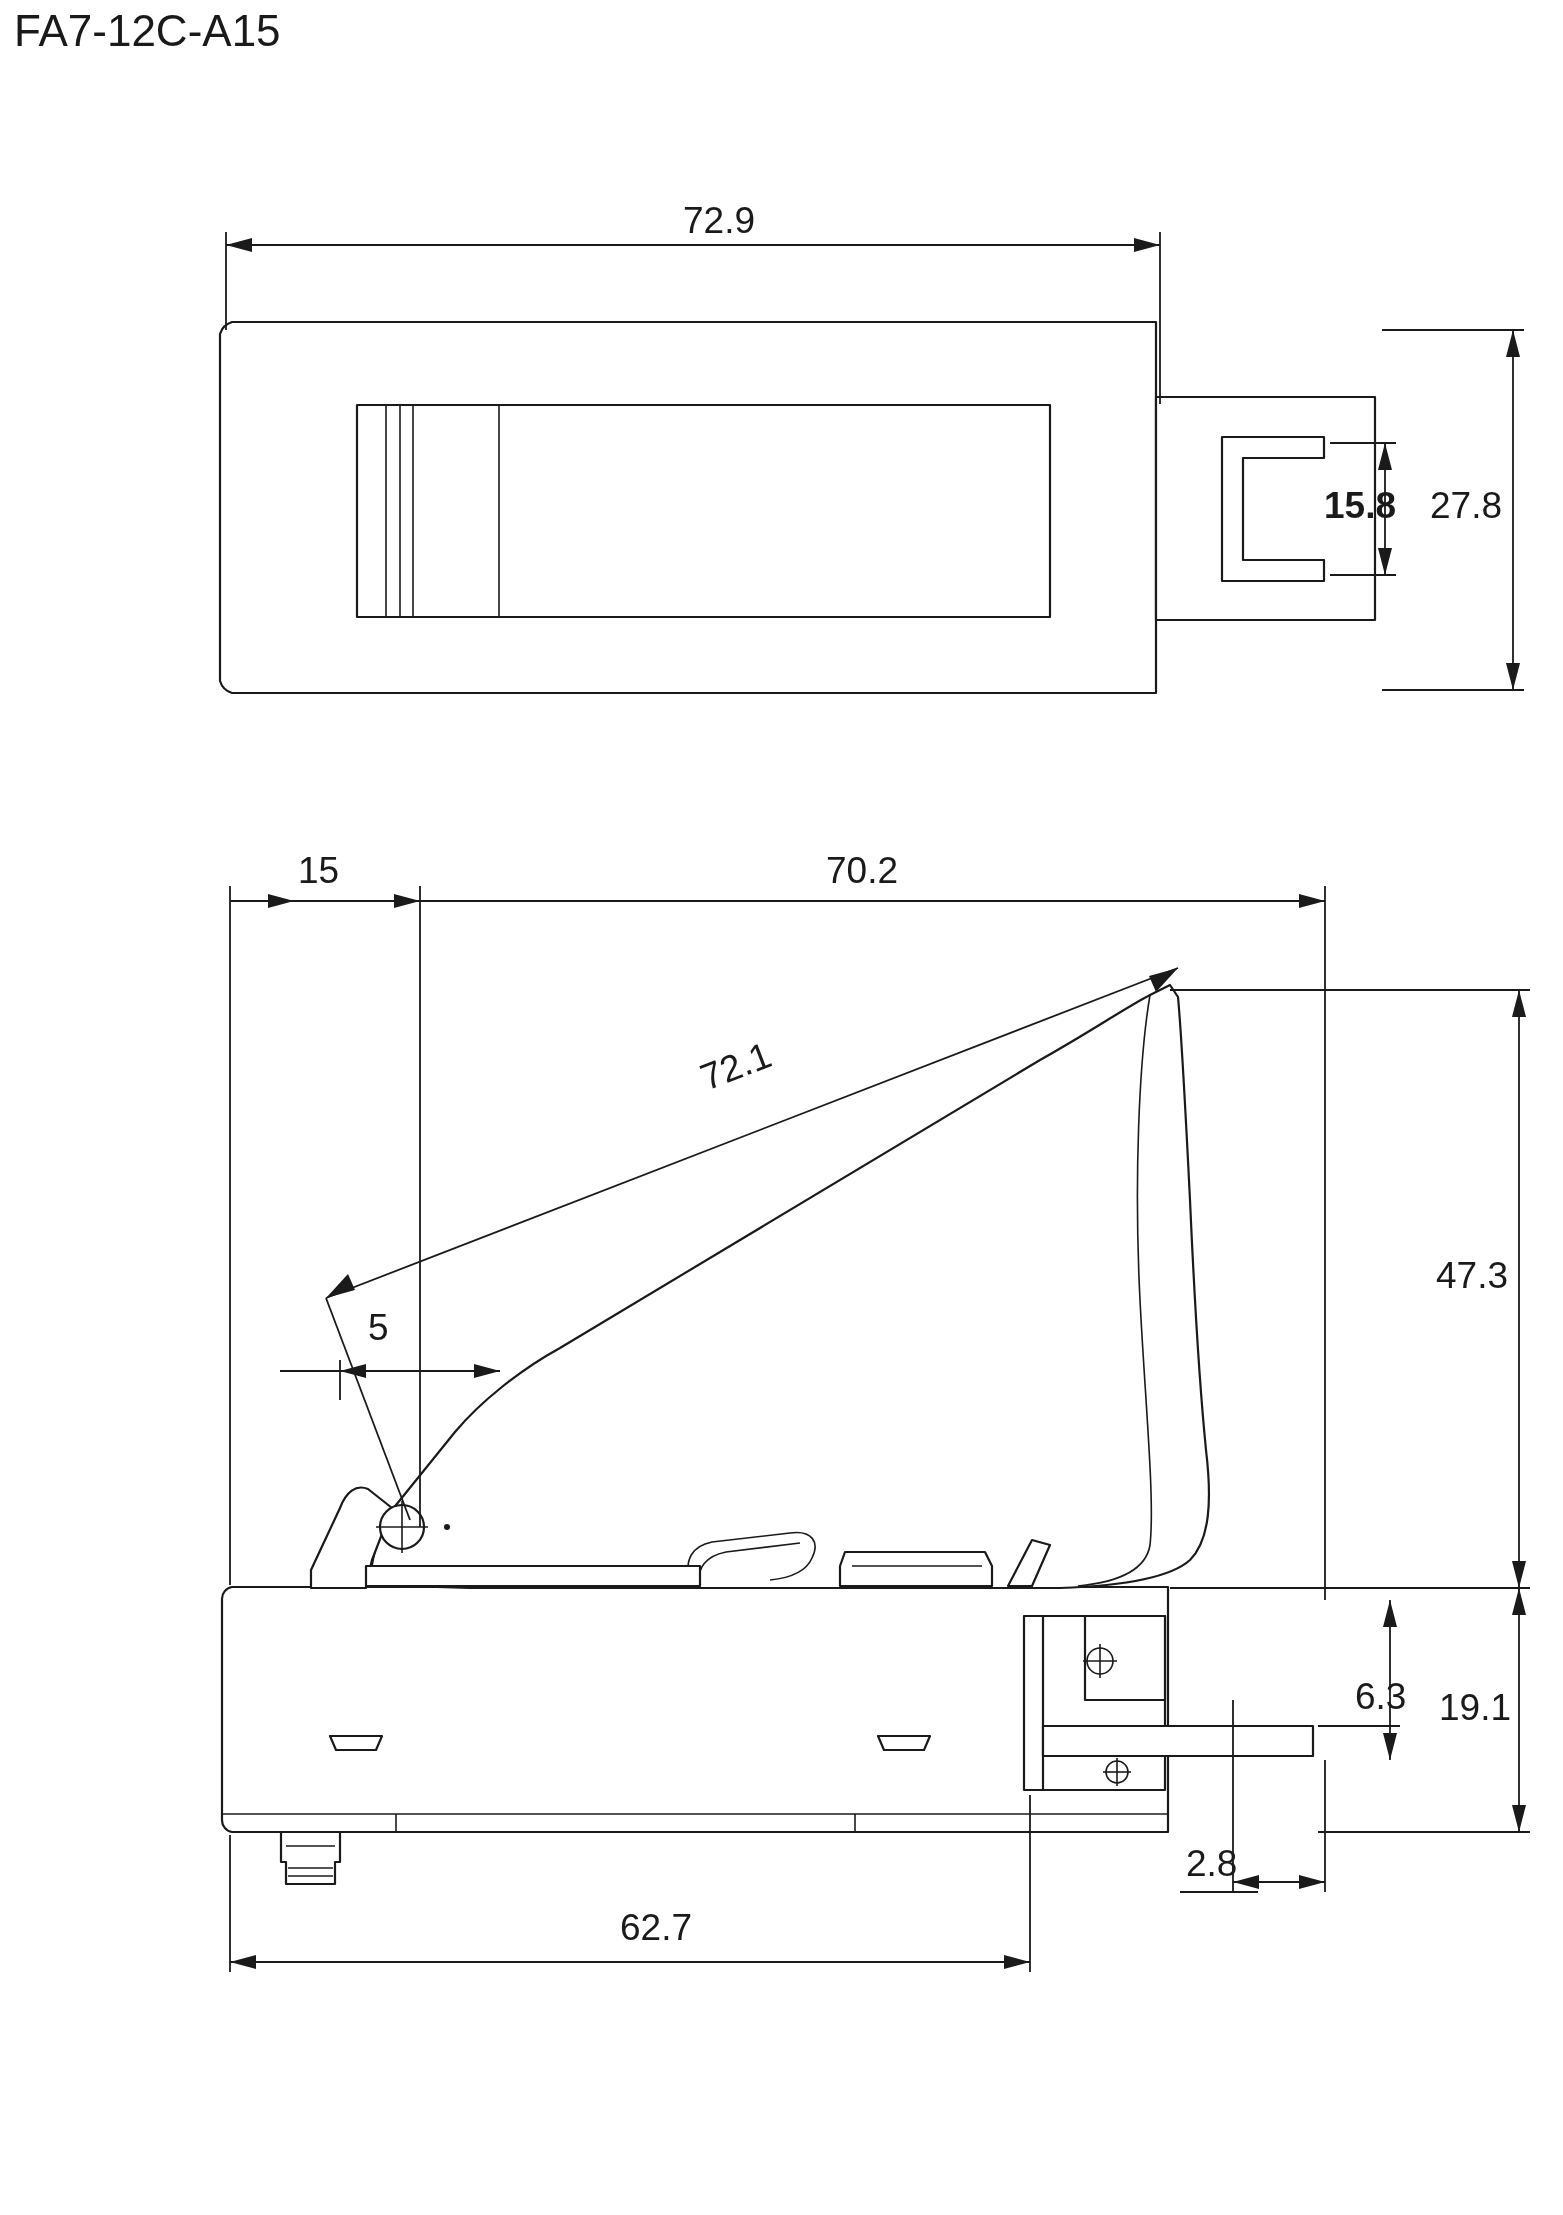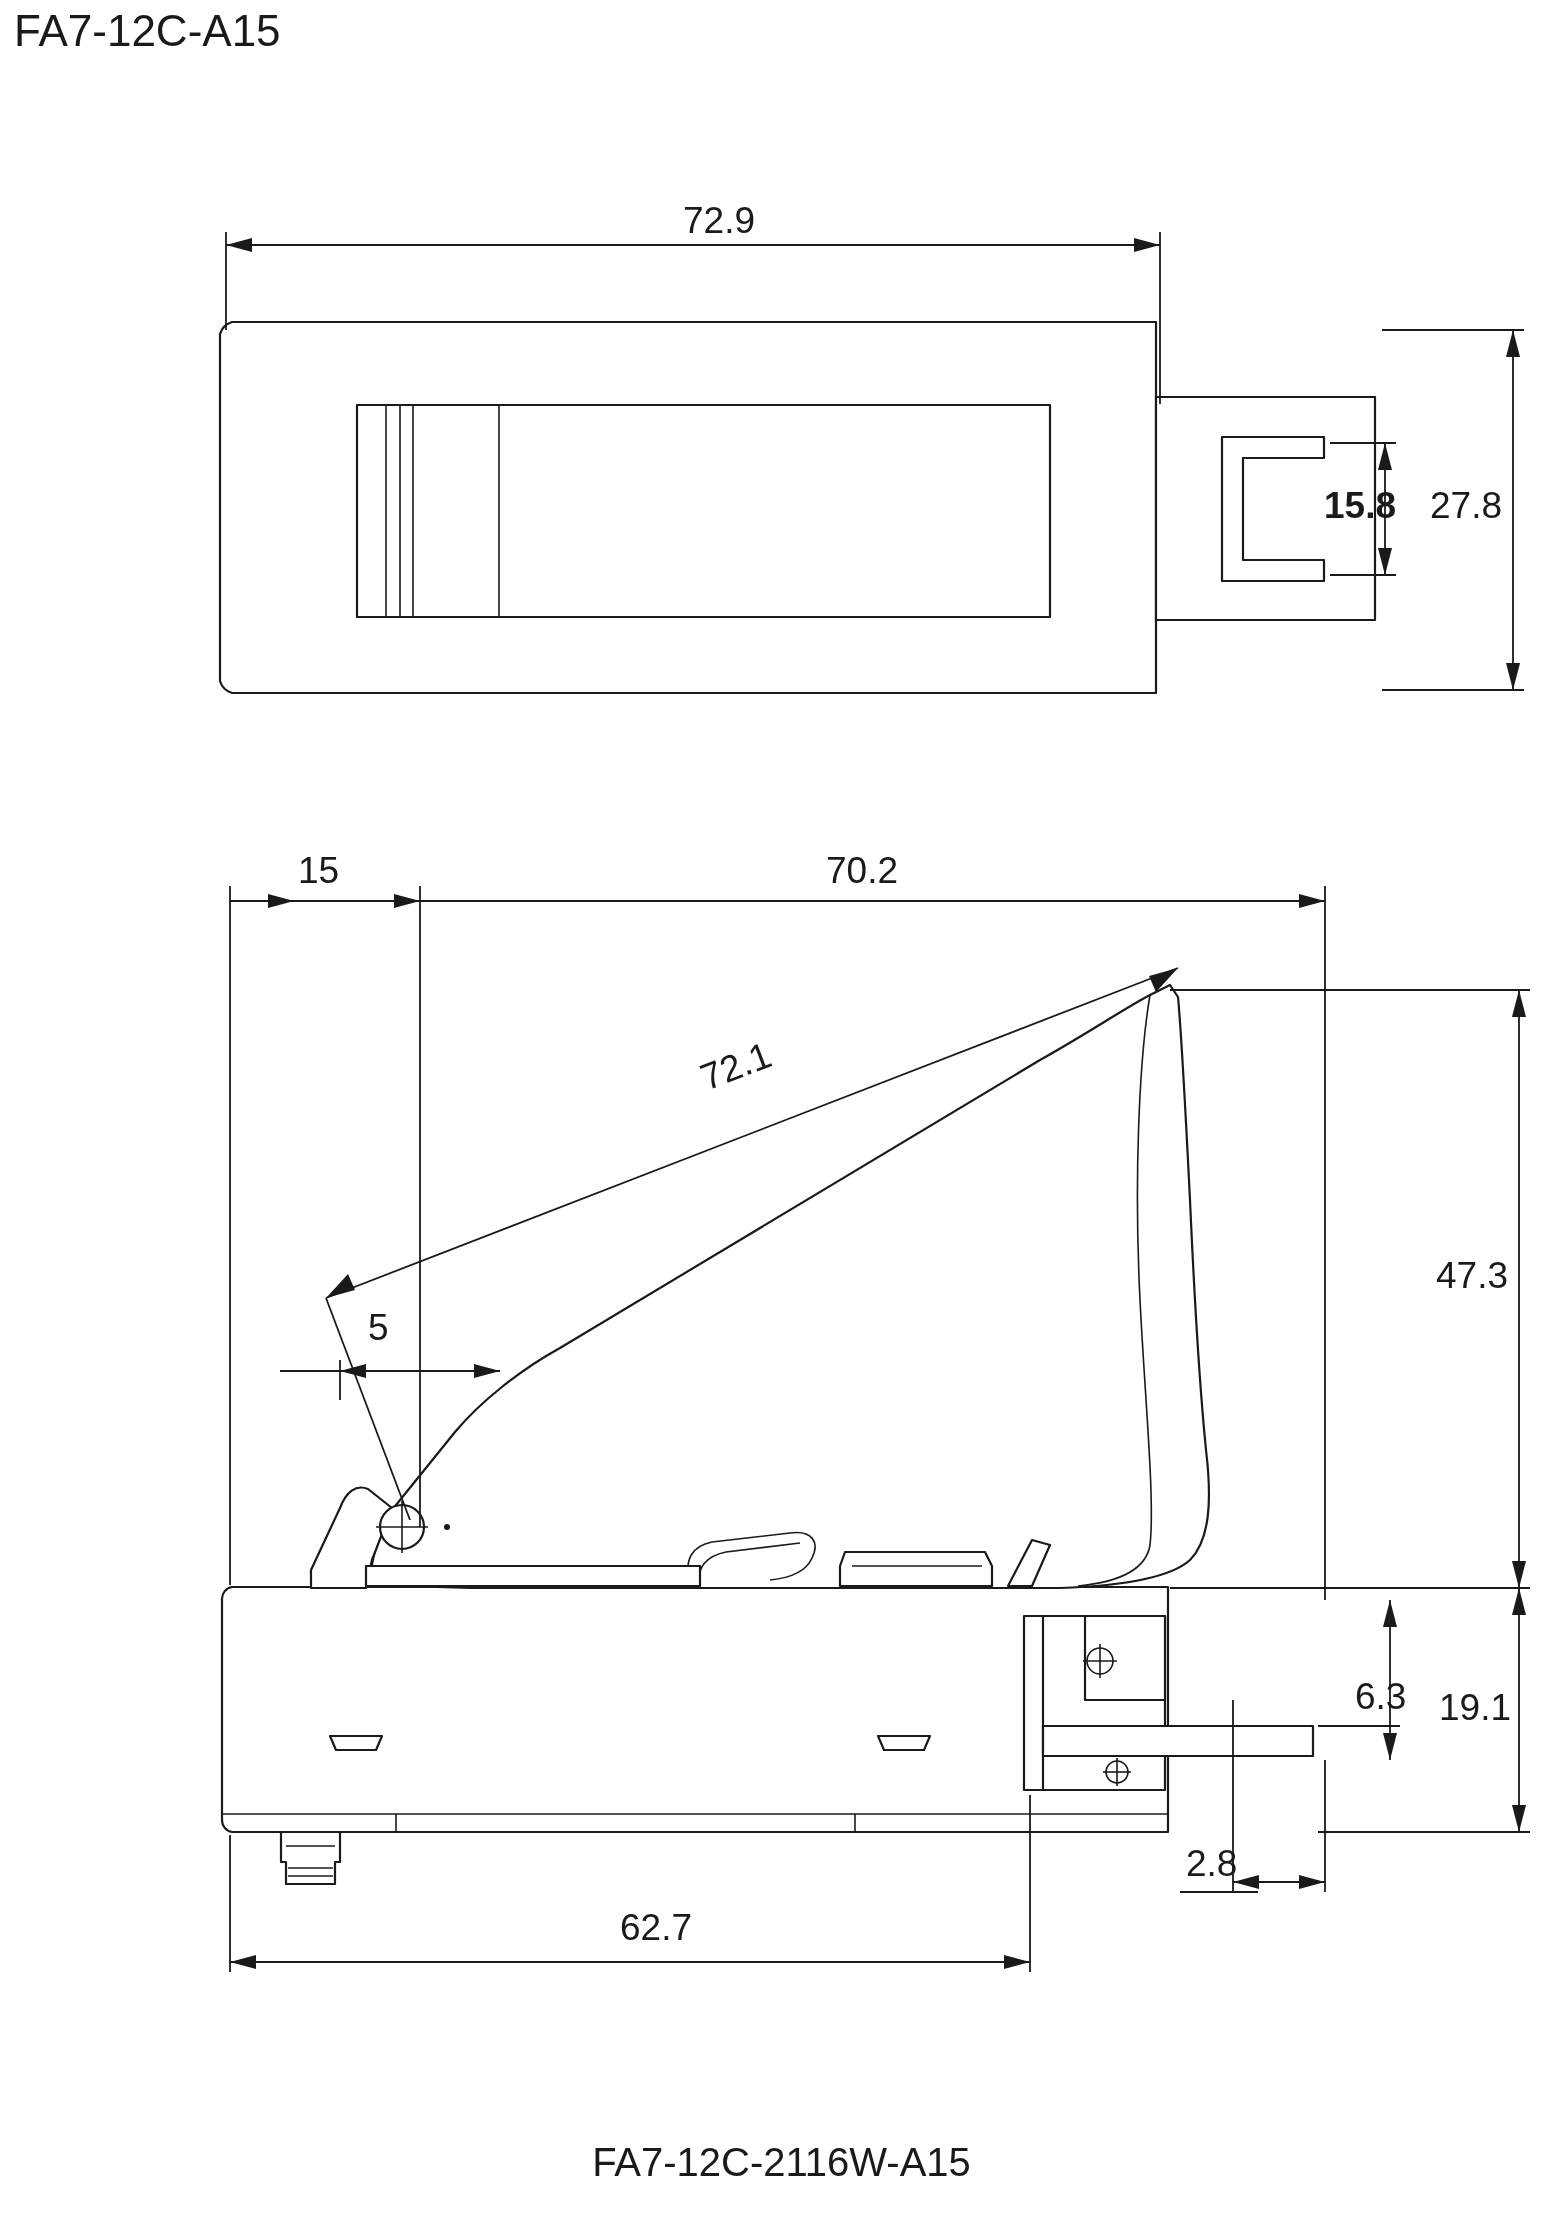--- a/index.html
+++ b/index.html
@@ -253,15 +253,14 @@
   <div class="dimlabel" style="left:298px; top:850px;">15</div>
   <div class="dimlabel" style="left:826px; top:850px;">70.2</div>
   <div class="dimlabel" style="left:695px; top:1060px; transform: rotate(-21deg); transform-origin: left top;">72.1</div>
   <div class="dimlabel" style="left:368px; top:1307px;">5</div>
   <div class="dimlabel" style="left:1436px; top:1255px;">47.3</div>
   <div class="dimlabel" style="left:1355px; top:1648px;margin-top:28px;">6.3</div>
   <div class="dimlabel" style="left:1439px; top:1687px;">19.1</div>
   <div class="dimlabel" style="left:1186px; top:1843px;">2.8</div>
   <div class="dimlabel" style="left:580px; top:1907px;margin-left:40px;">62.7</div>
 
-  <div class="footer-text">FA7-12C-2116W-A15</div>
 
 </div>
 
 </body></html>

